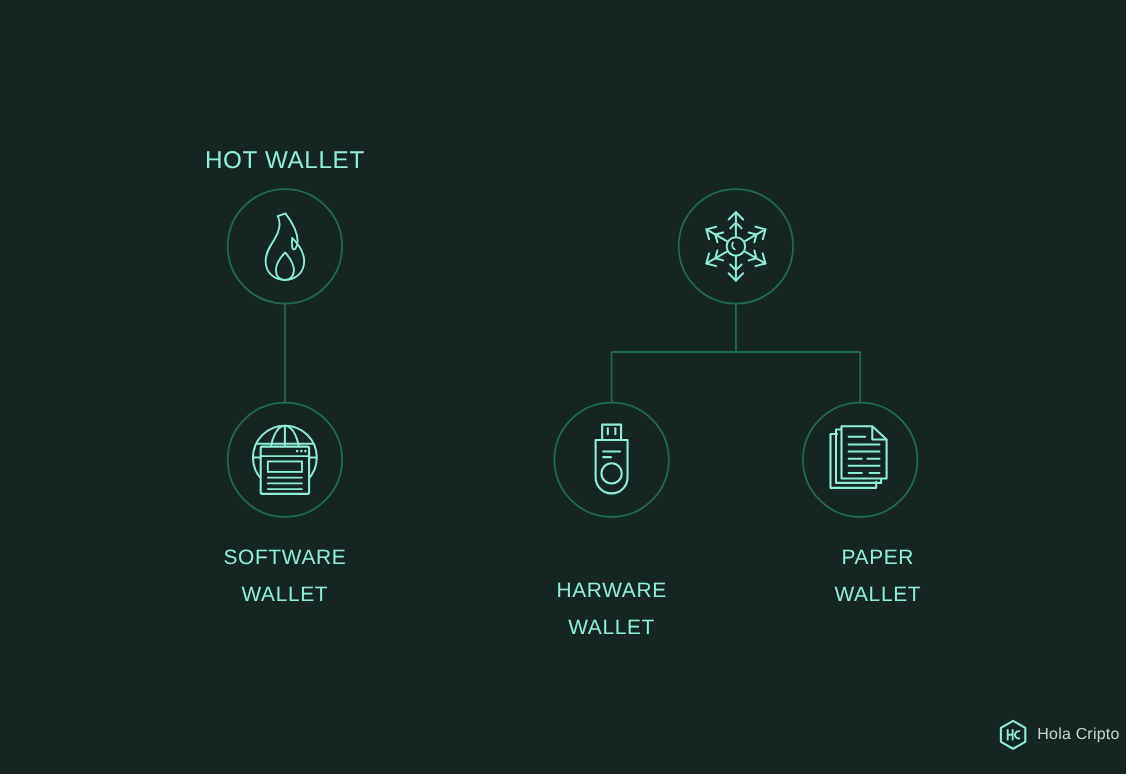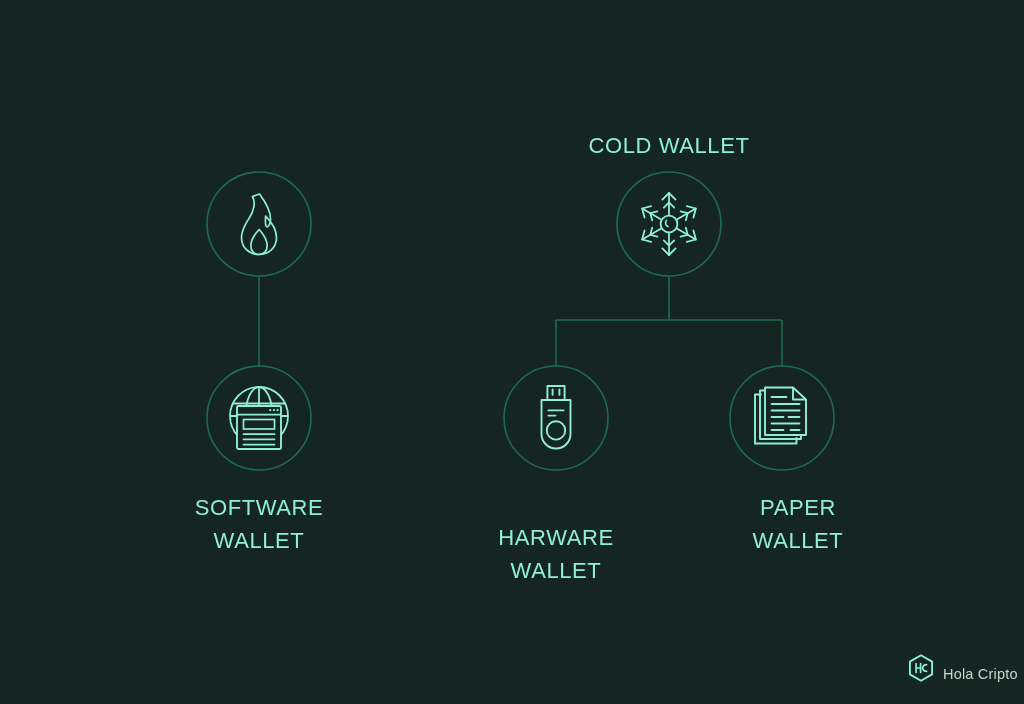--- a/index.html
+++ b/index.html
@@ -24,27 +24,27 @@
     position:absolute;
     text-align:center;
     color:#8FEFD4;
     font-size:21.5px;
     letter-spacing:0.6px;
     line-height:33px;
     white-space:pre-line;
     user-select:none;
   }
   .label-top { font-size:22px; }
-  .label-bottom { font-size:22px; }
+  .label-bottom { font-size:19px; }
 
   #brand {
     position:absolute;
     left:908px; top:654px;
     display:flex;
-    align-items:flex-end;
+    align-items:center;
     gap:9px;
   }
   #brand .brand-text {
     color:#C9D4D0;
     font-size:14.5px;
     letter-spacing:0.2px;
     white-space:nowrap;
   }
 </style>
 </head>
@@ -195,22 +195,22 @@
     </g>
 
     <g>
       <circle cx="782" cy="418" r="52" fill="none" stroke="#1F6B52" stroke-width="1.6"></circle>
       <g transform="translate(782,418)">
         <use href="#glyph-documents"></use>
       </g>
     </g>
   </svg>
 
-
-  <div class="node-label label-top" style="left:549px; top:129px; width:240px;">COLD WALLET</div>
+  <div class="node-label label-top" style="left:139px; top:129px; width:240px;">HOT WALLET</div>
+
 
   <div class="node-label label-bottom" style="left:139px; top:491px; width:240px;">SOFTWARE
 WALLET</div>
 
   <div class="node-label label-bottom" style="left:436px; top:491px; width:240px;margin-top:30px;">HARWARE
 WALLET</div>
 
   <div class="node-label label-bottom" style="left:678px; top:491px; width:240px;">PAPER
 WALLET</div>
 

